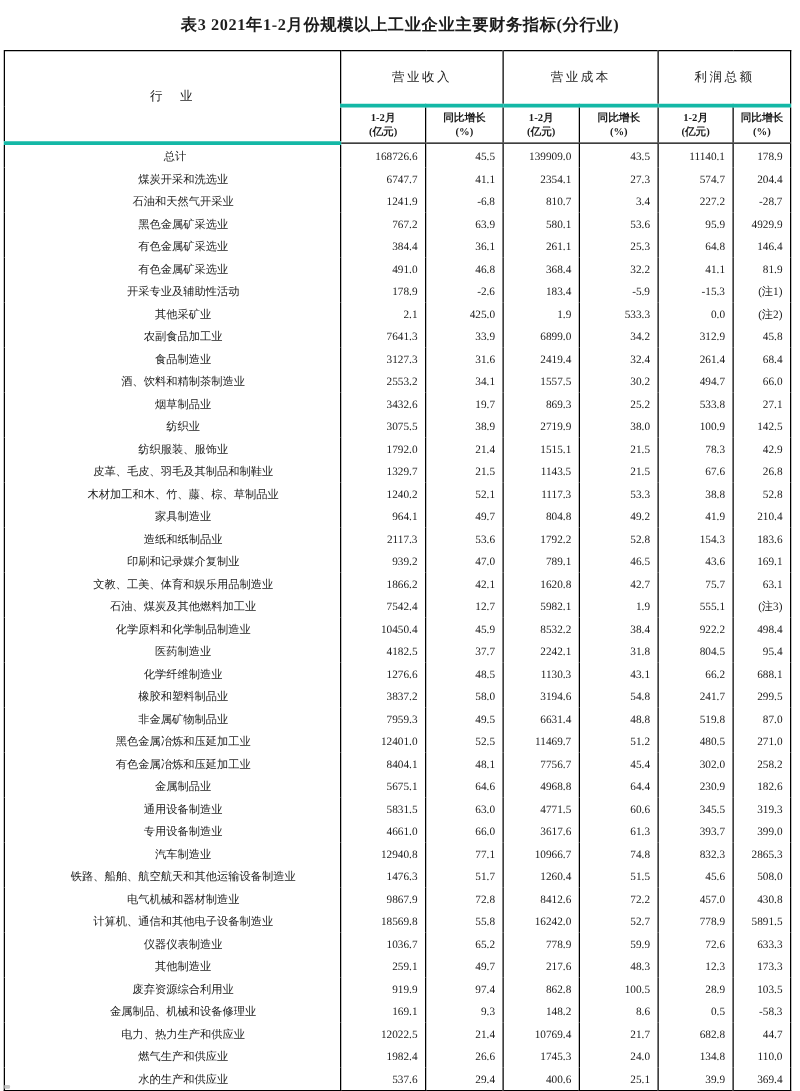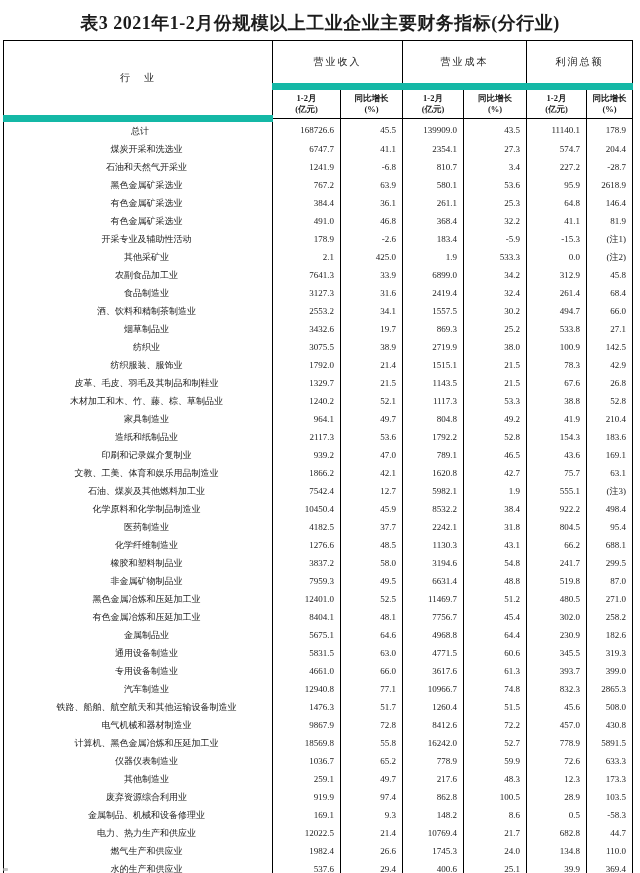--- a/index.html
+++ b/index.html
@@ -3,39 +3,39 @@
 <meta charset="utf-8">
 <style>
   html,body { margin:0; padding:0; }
   body {
     width:640px; height:873px; background:#ffffff; position:relative;
     font-family:"Liberation Serif","DejaVu Serif",serif;
     color:#1c1c1c; overflow:hidden;
   }
   .title {
     position:absolute; top:11px; left:0; width:640px;
-    text-align:center; font-weight:bold; font-size:18px;
+    text-align:center; font-weight:bold; font-size:13px;
     letter-spacing:0.5px; white-space:nowrap;
   }
   table.fin {
     position:absolute; left:3px; top:40px; width:629px;
     border-collapse:collapse; table-layout:fixed;
     border:1px solid #000;
   }
   table.fin th, table.fin td {
     font-weight:normal; padding:0; margin:0; overflow:hidden; white-space:nowrap;
   }
   th.industry-head {
     text-align:center; vertical-align:middle; font-size:10px; letter-spacing:2px;
     border-bottom:1px solid #000;
   }
   tr.grp-row th {
     height:42px; text-align:center; vertical-align:middle;
     font-size:10px; letter-spacing:2px;
-    border-left:1px solid #000; border-bottom:7px solid #14b8a6;
+    border-left:1px solid #000; border-bottom:3px solid #14b8a6;
   }
   tr.sub-row th {
     height:28px; text-align:center; vertical-align:middle;
     font-size:8.5px; line-height:1.3; letter-spacing:0;
     border-left:1px solid #000; border-bottom:1px solid #000;font-weight:bold;
   }
   tbody td { height:18px; font-size:9px; vertical-align:middle; }
   tbody td.c-ind { text-align:center; padding-left:4px; }
   tbody td.c-ind.indent { padding-left:17px;margin-top:32px; }
   tbody td.c-num {
@@ -105,21 +105,21 @@
         <td class="c-num">227.2</td>
         <td class="c-num">-28.7</td>
       </tr>
       <tr>
         <td class="c-ind indent">黑色金属矿采选业</td>
         <td class="c-num">767.2</td>
         <td class="c-num">63.9</td>
         <td class="c-num">580.1</td>
         <td class="c-num">53.6</td>
         <td class="c-num">95.9</td>
-        <td class="c-num">2618.9</td>
+        <td class="c-num">4929.9</td>
       </tr>
       <tr>
         <td class="c-ind indent">有色金属矿采选业</td>
         <td class="c-num">384.4</td>
         <td class="c-num">36.1</td>
         <td class="c-num">261.1</td>
         <td class="c-num">25.3</td>
         <td class="c-num">64.8</td>
         <td class="c-num">146.4</td>
       </tr>
@@ -378,21 +378,21 @@
       <tr>
         <td class="c-ind indent">电气机械和器材制造业</td>
         <td class="c-num">9867.9</td>
         <td class="c-num">72.8</td>
         <td class="c-num">8412.6</td>
         <td class="c-num">72.2</td>
         <td class="c-num">457.0</td>
         <td class="c-num">430.8</td>
       </tr>
       <tr>
-        <td class="c-ind indent">计算机、黑色金属冶炼和压延加工业</td>
+        <td class="c-ind indent">计算机、通信和其他电子设备制造业</td>
         <td class="c-num">18569.8</td>
         <td class="c-num">55.8</td>
         <td class="c-num">16242.0</td>
         <td class="c-num">52.7</td>
         <td class="c-num">778.9</td>
         <td class="c-num">5891.5</td>
       </tr>
       <tr>
         <td class="c-ind indent">仪器仪表制造业</td>
         <td class="c-num">1036.7</td>

